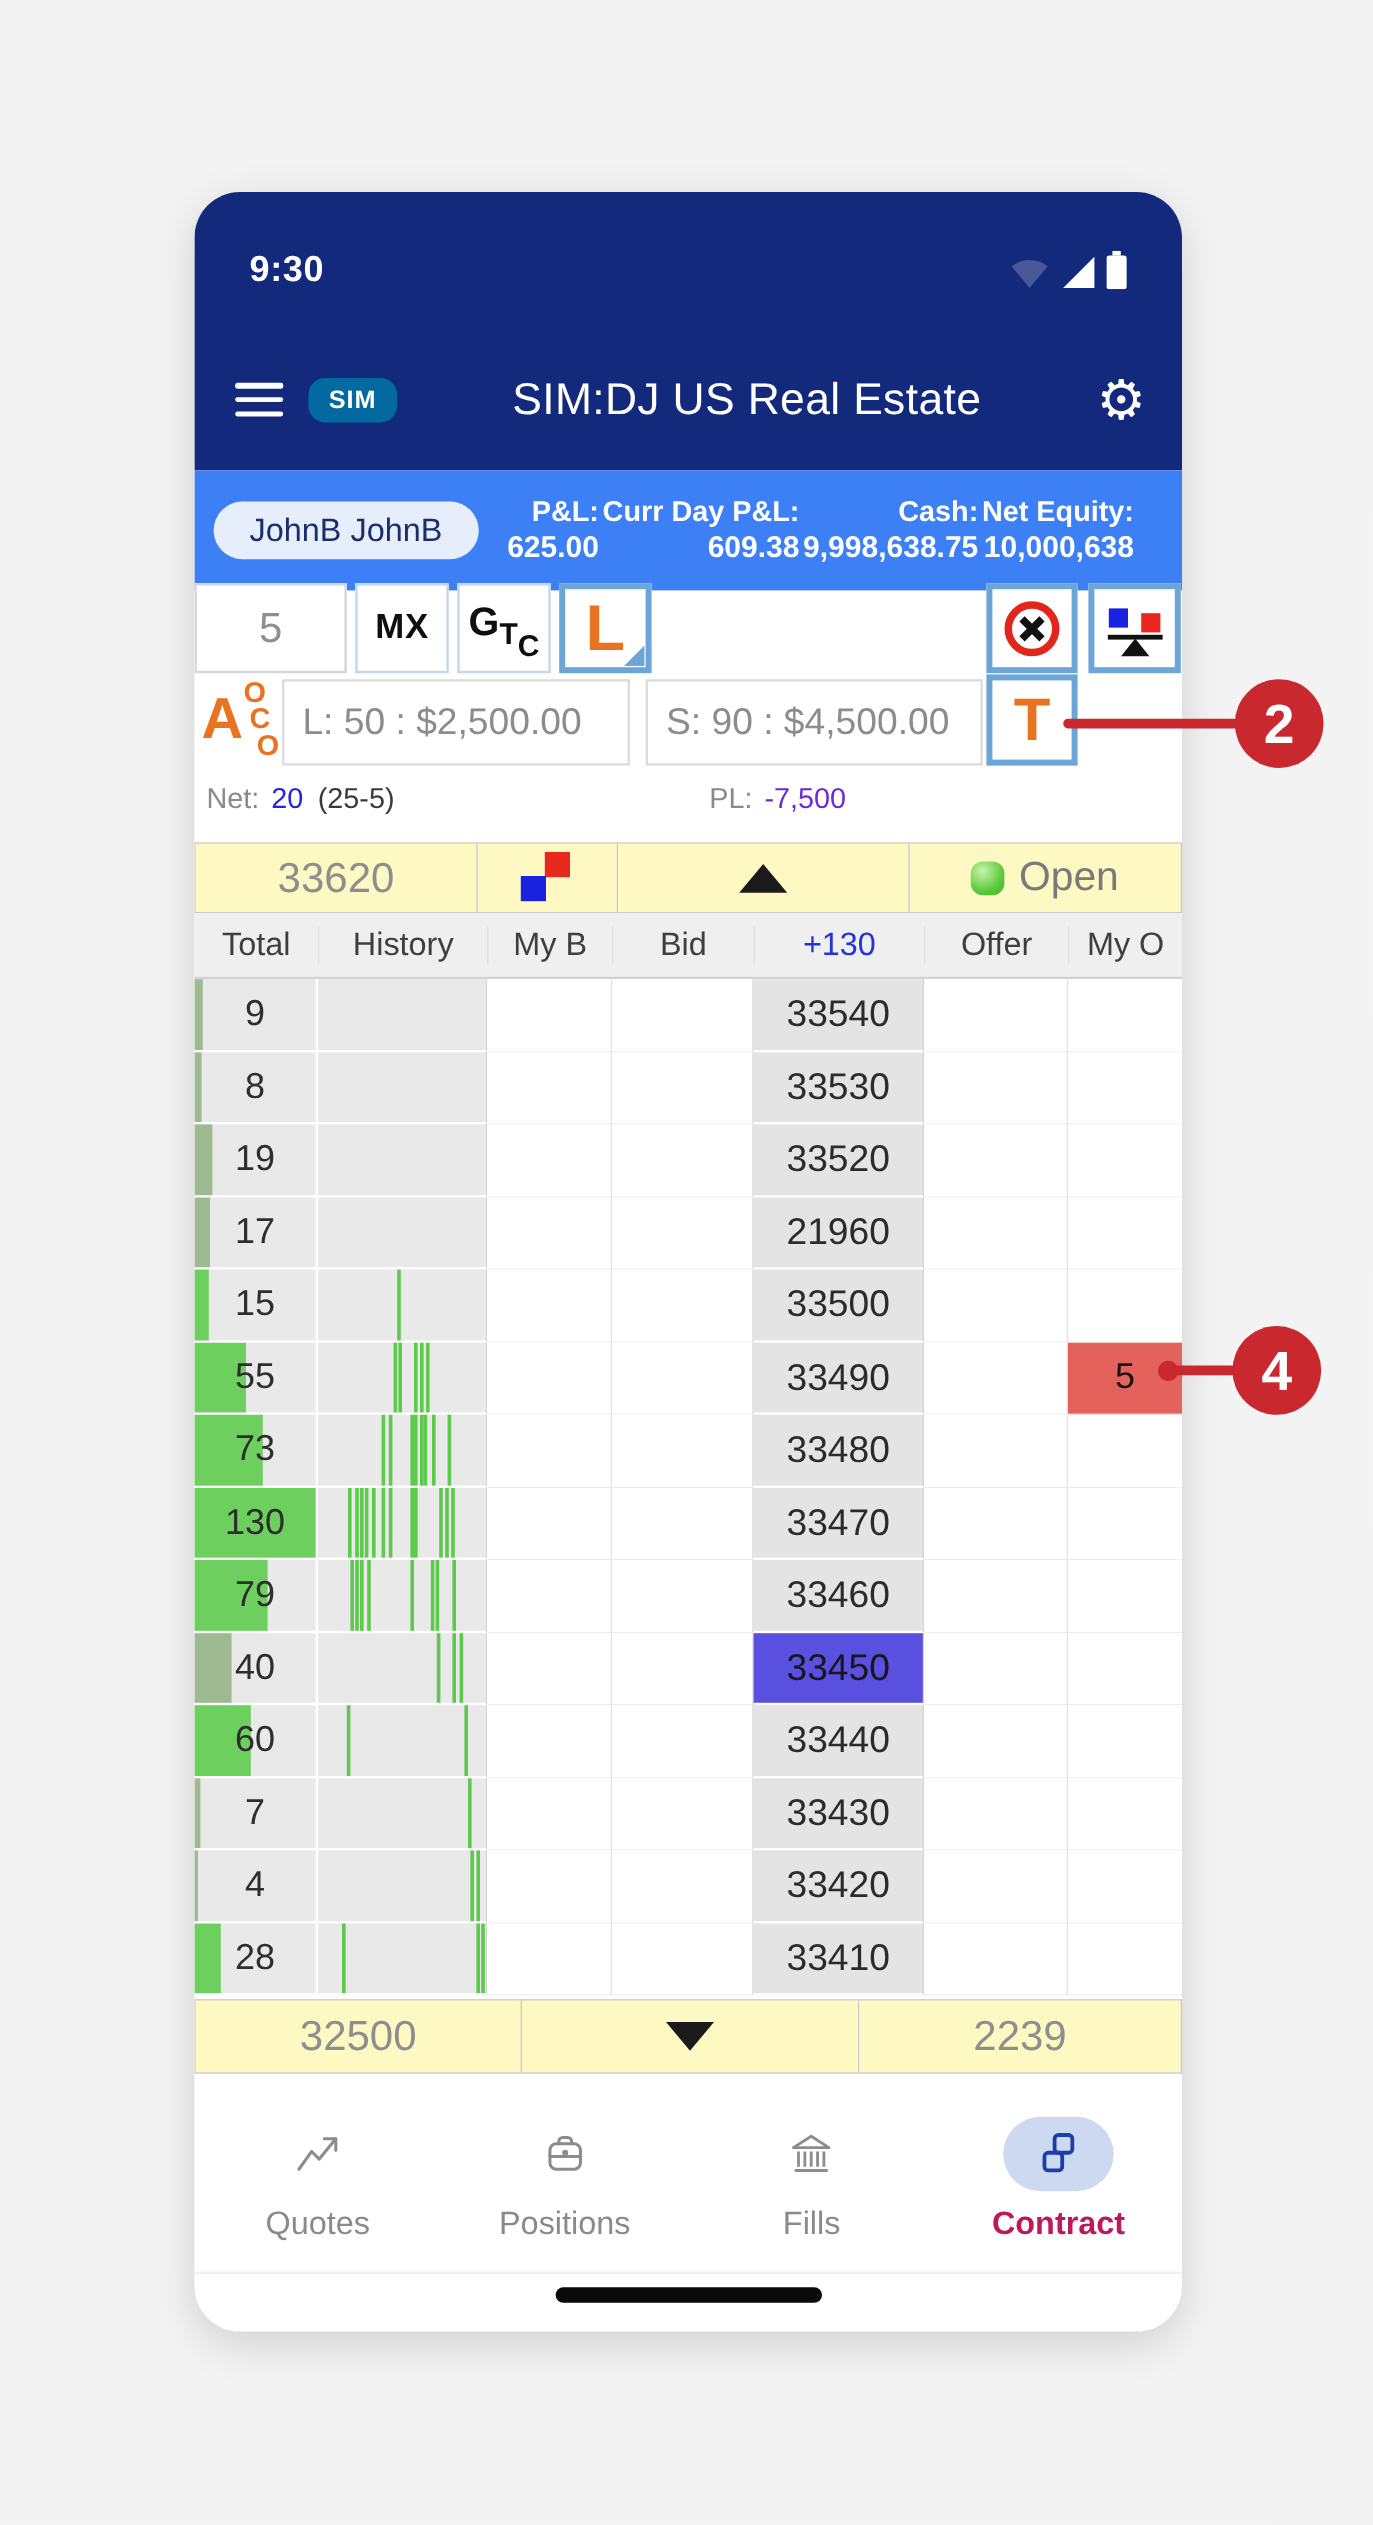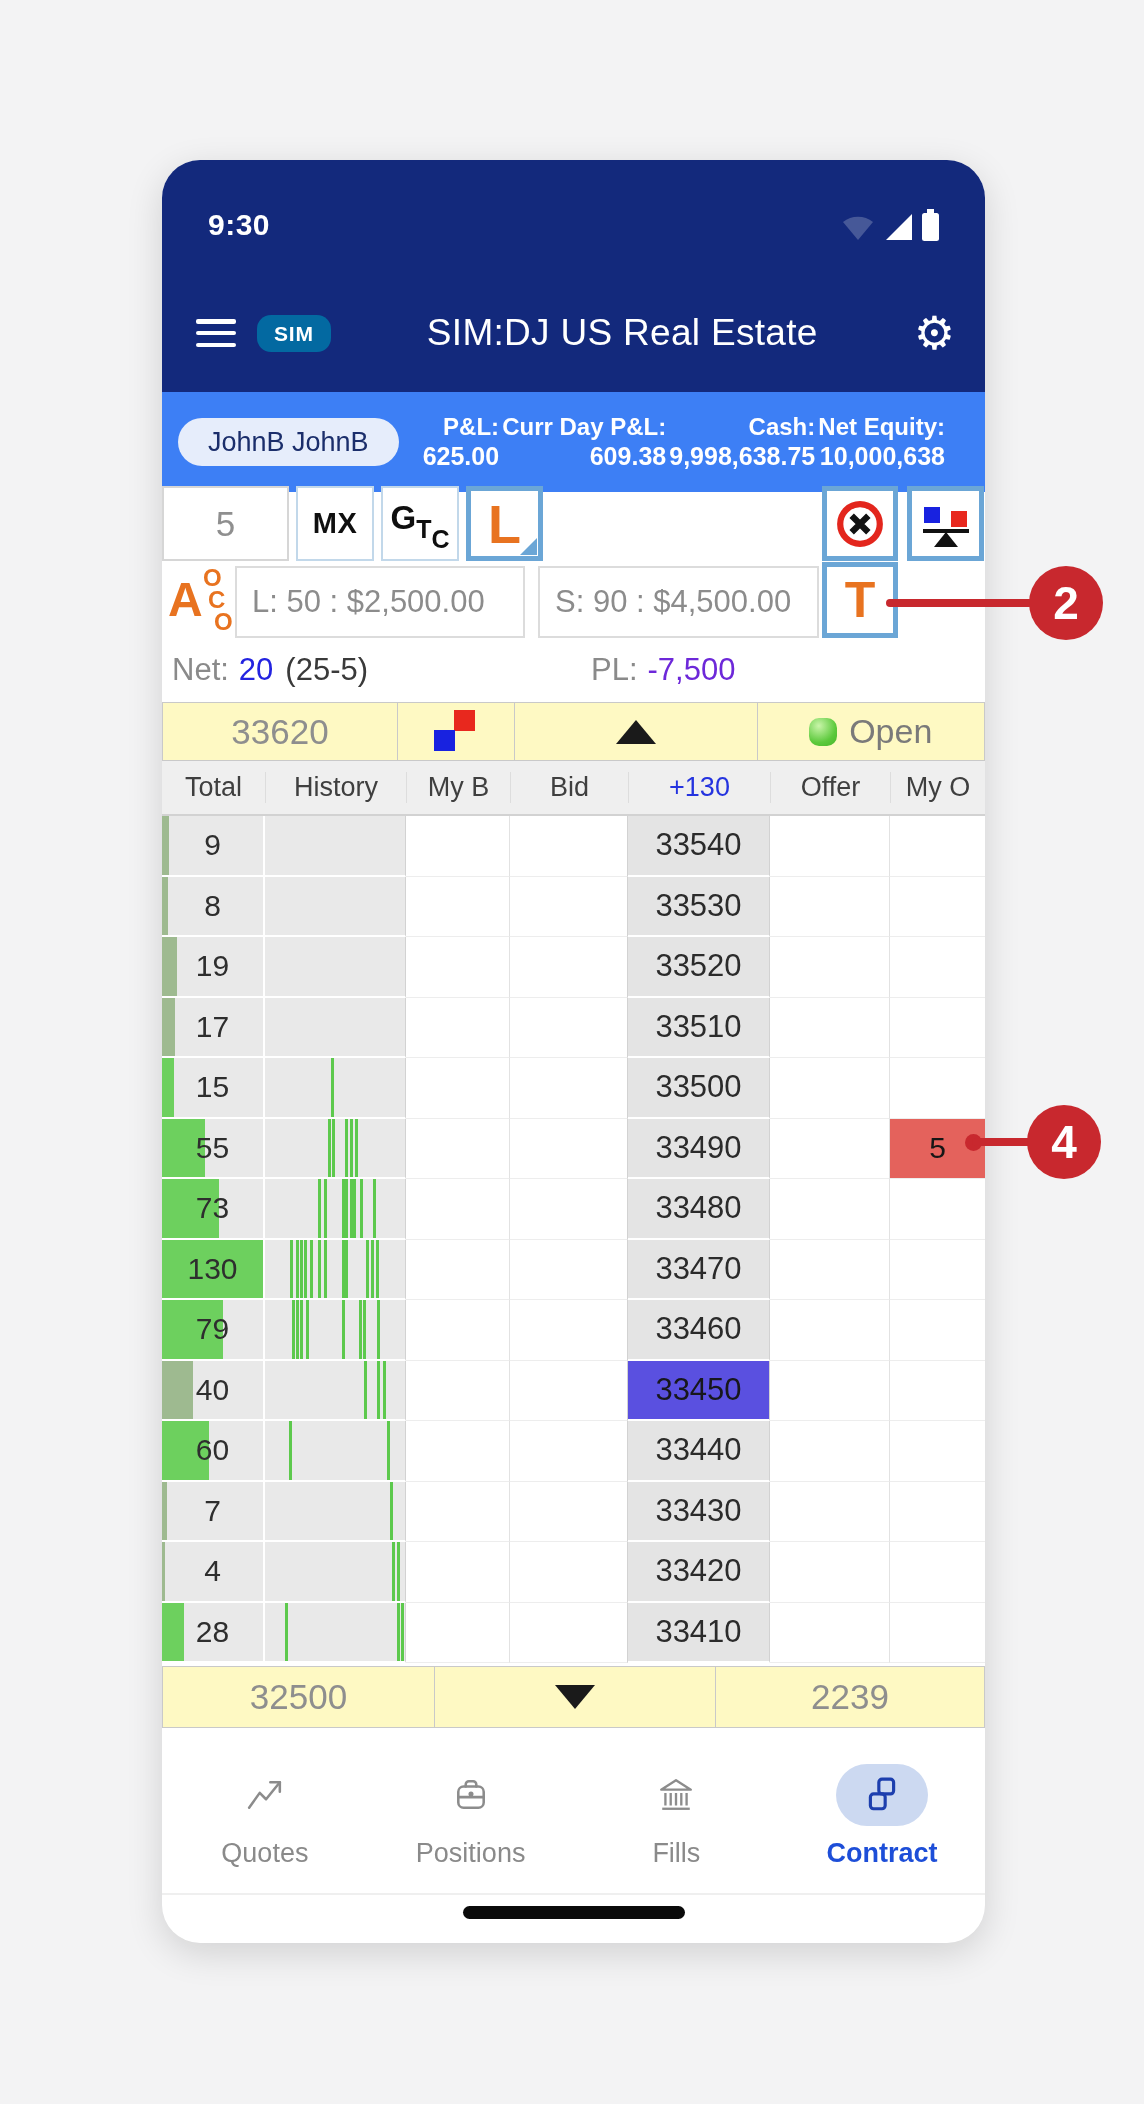--- a/index.html
+++ b/index.html
@@ -42,21 +42,21 @@
   .aoco{position:absolute;left:6px;top:408px;width:64px;height:70px;cursor:pointer;}
   .aoco span{position:absolute;color:#e87320;font-weight:800;}
   .aoco .A{left:0;top:4px;font-size:48px;}
   .aoco .O1{left:35px;top:-4px;font-size:24px;}
   .aoco .C1{left:40px;top:18px;font-size:24px;}
   .aoco .O2{left:46px;top:40px;font-size:24px;}
   .ordfield{position:absolute;top:406px;height:72px;background:#fff;border:2px solid #dcdcdc;box-sizing:border-box;display:flex;align-items:center;padding-left:15px;color:#8c8c8c;font-size:31px;white-space:nowrap;cursor:pointer;}
   .lfield{left:73px;width:290px;}
   .sfield{left:376px;width:281px;}
   .btn-t{left:660px;top:402px;width:76px;height:76px;color:#e87320;font-size:50px;font-weight:800;}
-  .netrow{position:absolute;left:0;top:488px;width:100%;height:46px;font-size:31px;}
+  .netrow{position:absolute;left:0;top:488px;width:100%;height:46px;font-size:24px;}
   .netgrp{position:absolute;left:10px;top:4px;white-space:nowrap;}
   .plgrp{position:absolute;left:429px;top:4px;white-space:nowrap;}
   .glabel{color:#8a8a8a;}
   .netval{color:#2323e0;margin-left:10px;}
   .netdetail{color:#3a3a3a;margin-left:12px;}
   .plval{color:#6d28d9;margin-left:10px;margin-top:12px;}
   
   .mcell{position:absolute;top:0;height:100%;box-sizing:border-box;background:#fef9c3;border:1.5px solid #c9c9c9;display:flex;align-items:center;justify-content:center;cursor:pointer;}
   .marketrow{position:absolute;left:0;top:542px;width:100%;height:59px;}
   .footrow{position:absolute;left:0;top:1506px;width:100%;height:62px;}
@@ -89,21 +89,21 @@
   .c-price.hl{background:#5a50e0;color:#17171c;}
   .c-offer{background:#fff;border-bottom:1px solid #ededed;border-right:1px solid #e2e2e2;}
   .c-myo{background:#fff;border-bottom:1px solid #ededed;display:flex;align-items:center;justify-content:center;font-size:30px;color:#161616;}
   .c-myo.sell{background:#e4625c;}
   
   .nav{position:absolute;left:0;top:1590px;width:100%;height:144px;display:flex;}
   .tab{flex:1;display:flex;flex-direction:column;align-items:center;padding-top:14px;cursor:pointer;}
   .iconbox{width:92px;height:62px;border-radius:31px;display:flex;align-items:center;justify-content:center;}
   .tab.active .iconbox{background:#ccd9f1;}
   .tablabel{margin-top:12px;font-size:27px;color:#8a8a8a;}
-  .tab.active .tablabel{color:#1d4ed8;font-weight:700;}
+  .tab.active .tablabel{color:#be185d;font-weight:700;}
   .navdivider{position:absolute;left:0;top:1733px;width:100%;height:2px;background:#efefef;}
   .homebar{position:absolute;left:301px;top:1746px;width:222px;height:13px;border-radius:7px;background:#0a0a0a;}
   
   .annline{position:absolute;height:8px;background:#c8282e;border-radius:4px;}
   .anndot{position:absolute;width:17px;height:17px;border-radius:50%;background:#c8282e;}
   .anncircle{position:absolute;width:74px;height:74px;border-radius:50%;background:#c8282e;color:#fff;font-size:46px;font-weight:700;display:flex;align-items:center;justify-content:center;}
 </style>
 </head>
 <body>
 
@@ -272,21 +272,21 @@
           <div class="lcell c-myo"></div>
         </div>
         <div class="lrow">
           <div class="lcell c-total">
             <div class="bar muted" style="width: 13.0769%;"></div>
             <span class="tval">17</span>
           </div>
           <div class="lcell c-history"></div>
           <div class="lcell c-myb"></div>
           <div class="lcell c-bid"></div>
-          <div class="lcell c-price">33510</div>
+          <div class="lcell c-price">21960</div>
           <div class="lcell c-offer"></div>
           <div class="lcell c-myo"></div>
         </div>
         <div class="lrow">
           <div class="lcell c-total">
             <div class="bar bright" style="width: 11.5385%;"></div>
             <span class="tval">15</span>
           </div>
           <div class="lcell c-history">
             <div class="tick" style="left: 47%;"></div>

